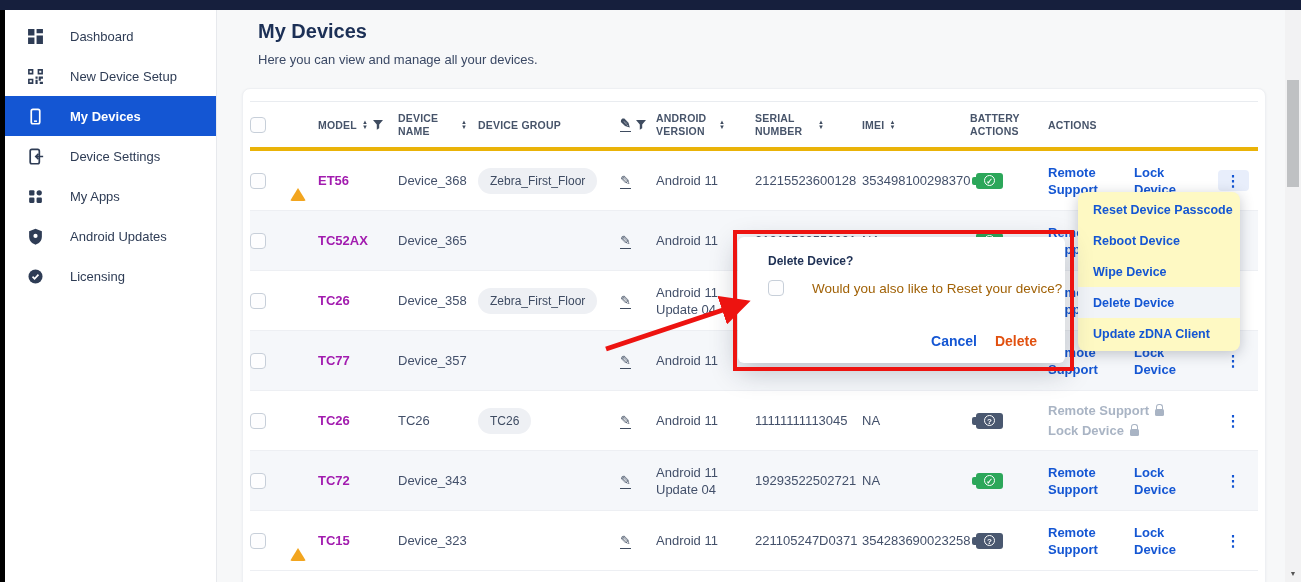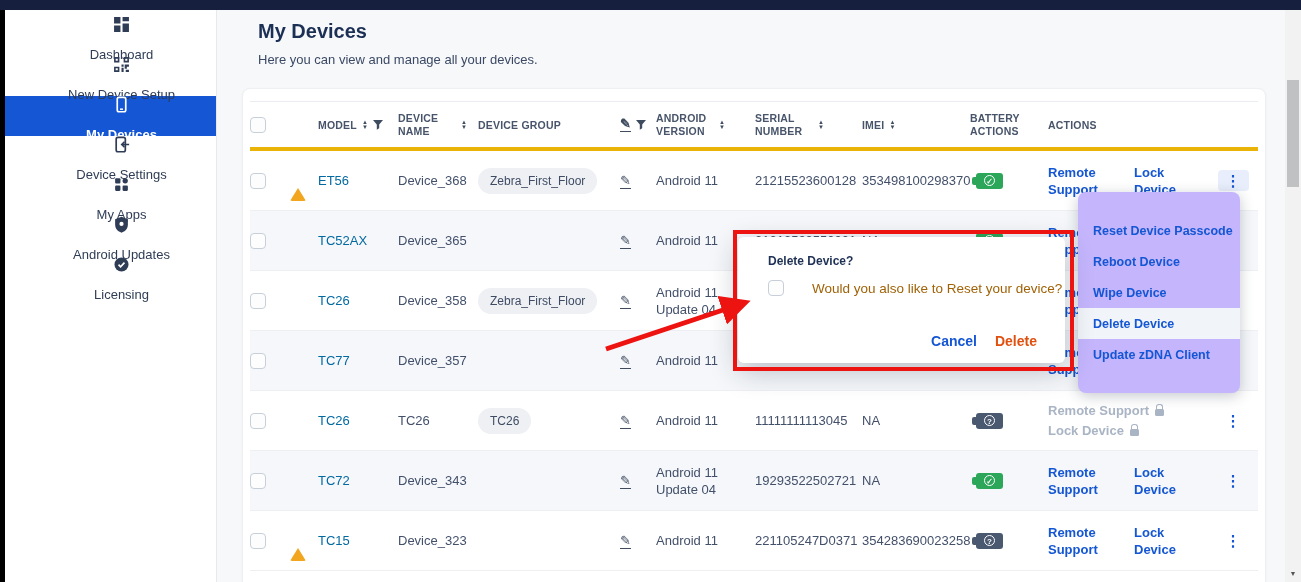--- a/index.html
+++ b/index.html
@@ -5,21 +5,21 @@
   * { margin:0; padding:0; box-sizing:border-box; }
   body { font-family:"Liberation Sans", sans-serif; background:#222; }
   .stage { position:relative; width:1301px; height:582px; background:#000; overflow:hidden; }
 
   
   .topbar { position:absolute; left:0; top:0; right:0; height:10px; background:#161f3d; z-index:6; }
   .app { position:absolute; left:5px; top:10px; right:0; bottom:0; background:#f7f8f9; }
 
   
   .sidebar { position:absolute; left:0; top:0; bottom:0; width:212px; background:#fff; border-right:1px solid #e7e9ed; z-index:4; }
-  .side-item { height:40px; display:flex; align-items:center; padding-left:22px; gap:14px; color:#2e3c55; font-size:13px; font-weight:500; cursor:pointer;flex-direction:column; }
+  .side-item { height:40px; display:flex; align-items:center; padding-left:22px; gap:26px; color:#2e3c55; font-size:13px; font-weight:500; cursor:pointer; }
   .side-item svg { width:17px; height:17px; flex:none; }
   .side-item.active { background:#1456d3; color:#fff; font-weight:700; }
 
   
   .main { position:absolute; left:212px; top:0; right:0; bottom:0; }
   .page-title { position:absolute; left:41px; top:10px; font-size:20px; font-weight:700; color:#1c3056; }
   .page-sub { position:absolute; left:41px; top:42px; font-size:13px; color:#3b4965; }
 
   .card { position:absolute; left:25px; top:78px; width:1024px; height:520px; background:#fff; border:1px solid #eef0f3; border-radius:8px; box-shadow:0 1px 3px rgba(20,30,50,.05); }
   .table { margin:12px 7px 0 7px; }
@@ -33,21 +33,21 @@
 
   .col-check{width:40px;} .col-warn{width:28px;} .col-model{width:80px;} .col-name{width:80px;}
   .col-group{width:142px;} .col-edit{width:36px;} .col-android{width:99px;} .col-serial{width:107px;}
   .col-imei{width:108px;} .col-batt{width:78px;} .col-actions{width:160px;} .col-menu{width:50px; display:flex; justify-content:center;}
 
   .cb { width:16px; height:16px; border:1.6px solid #c7cfd9; border-radius:4px; background:#fdfdfe; cursor:pointer; }
   .sort { display:inline-flex; flex-direction:column; font-size:6px; line-height:4.6px; color:#3f4c60; }
   .pencil { font-size:13px; color:#3f4c60; line-height:12px; border-bottom:1.5px solid #3f4c60; padding-bottom:1px; cursor:pointer; display:inline-block; }
   .warn { width:0; height:0; border-left:8px solid transparent; border-right:8px solid transparent; border-bottom:13px solid #f2a51f; border-radius:2px; position:relative; }
   .warn::after { content:"!"; position:absolute; left:-1.6px; top:3px; font-size:8.5px; font-weight:700; color:#fff; }
-  .model-link { color:#0369a1; font-weight:400; cursor:pointer; }
+  .model-link { color:#a21caf; font-weight:700; cursor:pointer; }
   .pill { background:#eef0f4; border-radius:14px; padding:6px 12px; font-size:12px; color:#3f4c63; display:inline-block; }
   .android-cell { white-space:pre-line; line-height:17px; }
 
   .batt { position:relative; width:27px; height:16px; border-radius:3px; display:flex; align-items:center; justify-content:center; margin-left:6px; }
   .batt::before { content:''; position:absolute; left:-4px; top:4px; width:4px; height:8px; border-radius:2px 0 0 2px; background:inherit; }
   .batt.good { background:#2ca75a; }
   .batt.unknown { background:#4a5870; }
   .bglyph { width:11px; height:11px; border:1.2px solid #fff; border-radius:50%; color:#fff; font-size:8px; line-height:11px; text-align:center; font-weight:700; }
 
   .actions { display:flex; gap:18px; }
@@ -55,21 +55,21 @@
   .actions.locked { flex-direction:column; gap:4px; }
   .actions.locked .action { width:auto; white-space:nowrap; color:#a9b4c4; display:flex; align-items:center; gap:6px; line-height:16px; cursor:default; }
   .lock { display:none; }
   .actions.locked .lock { display:inline-block; position:relative; width:9px; height:7px; background:#a9b4c4; border-radius:1.5px; margin-top:4px; }
   .actions.locked .lock::before { content:''; position:absolute; top:-5px; left:1px; width:5px; height:5px; border:1.5px solid #a9b4c4; border-bottom:none; border-radius:3px 3px 0 0; }
 
   .dots { color:#1456d3; font-size:15px; font-weight:900; padding:3px 8px; border-radius:4px; cursor:pointer; line-height:15px; }
   .dots.active { background:#e8eefb; }
 
   
-  .menu { position:absolute; left:1078px; top:192px; width:162px; background:#c4b5fd; border-radius:8px; box-shadow:0 3px 14px rgba(30,40,60,.25); padding:23px 0; z-index:25; }
+  .menu { position:absolute; left:1078px; top:192px; width:162px; background:#fef9c3; border-radius:8px; box-shadow:0 3px 14px rgba(30,40,60,.25); padding:2px 0; z-index:25; }
   .menu-item { height:31px; display:flex; align-items:center; padding-left:15px; color:#1456d3; font-size:12.5px; font-weight:700; cursor:pointer; }
   .menu-item.hl { background:#f1f4f8; }
 
   
   .modal { position:absolute; left:738px; top:237px; width:327px; height:126px; background:#fff; border-radius:6px; box-shadow:0 8px 28px rgba(30,40,60,.28); z-index:30; }
   .modal-title { margin:17px 0 0 30px; font-size:12px; font-weight:700; color:#1e3054; }
   .modal-check { display:flex; align-items:center; gap:28px; margin:12px 0 0 30px; color:#a16207; font-size:13.5px; }
   .modal-btns { position:absolute; right:28px; bottom:14px; display:flex; gap:18px; font-size:14px; font-weight:700; }
   .btn-cancel { color:#1456d3; cursor:pointer; background:none; border:none; font:inherit; font-weight:700; }
   .btn-delete { color:#e1500f; cursor:pointer; background:none; border:none; font:inherit; font-weight:700; }

